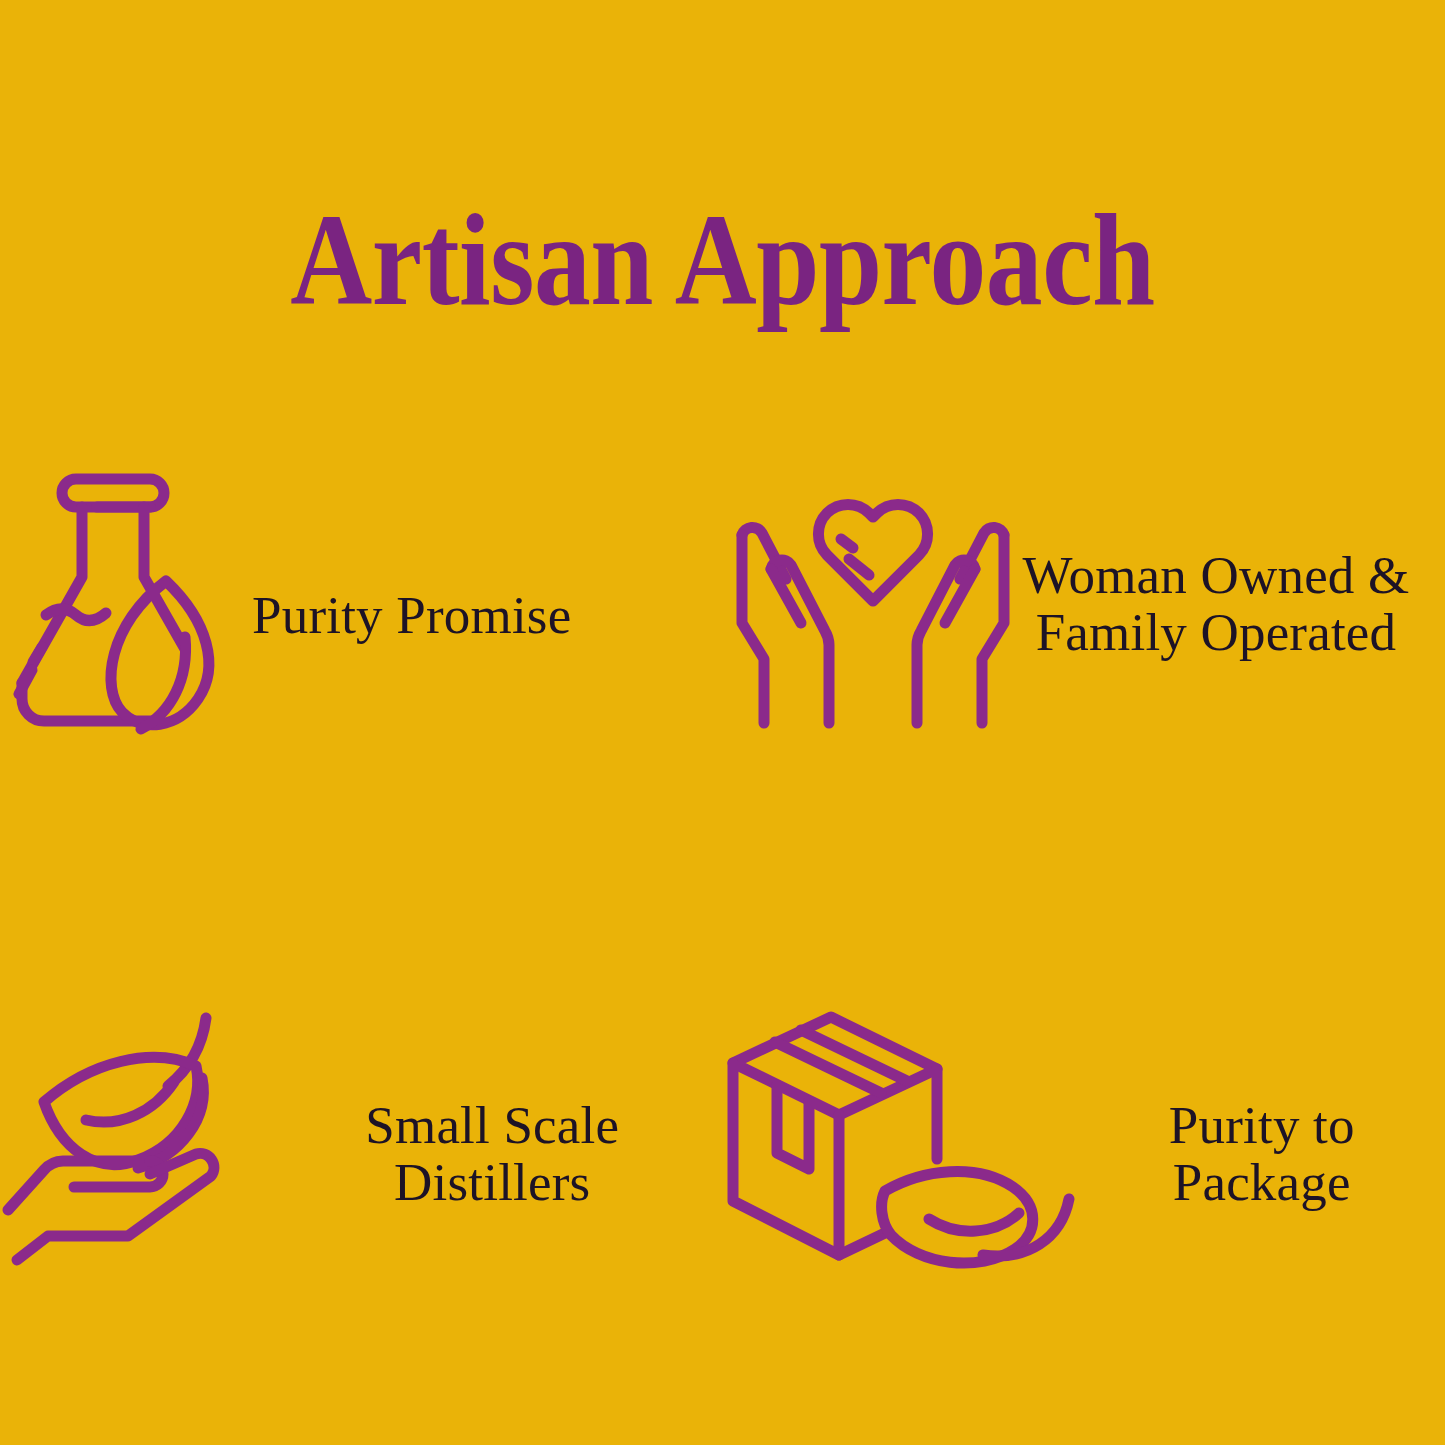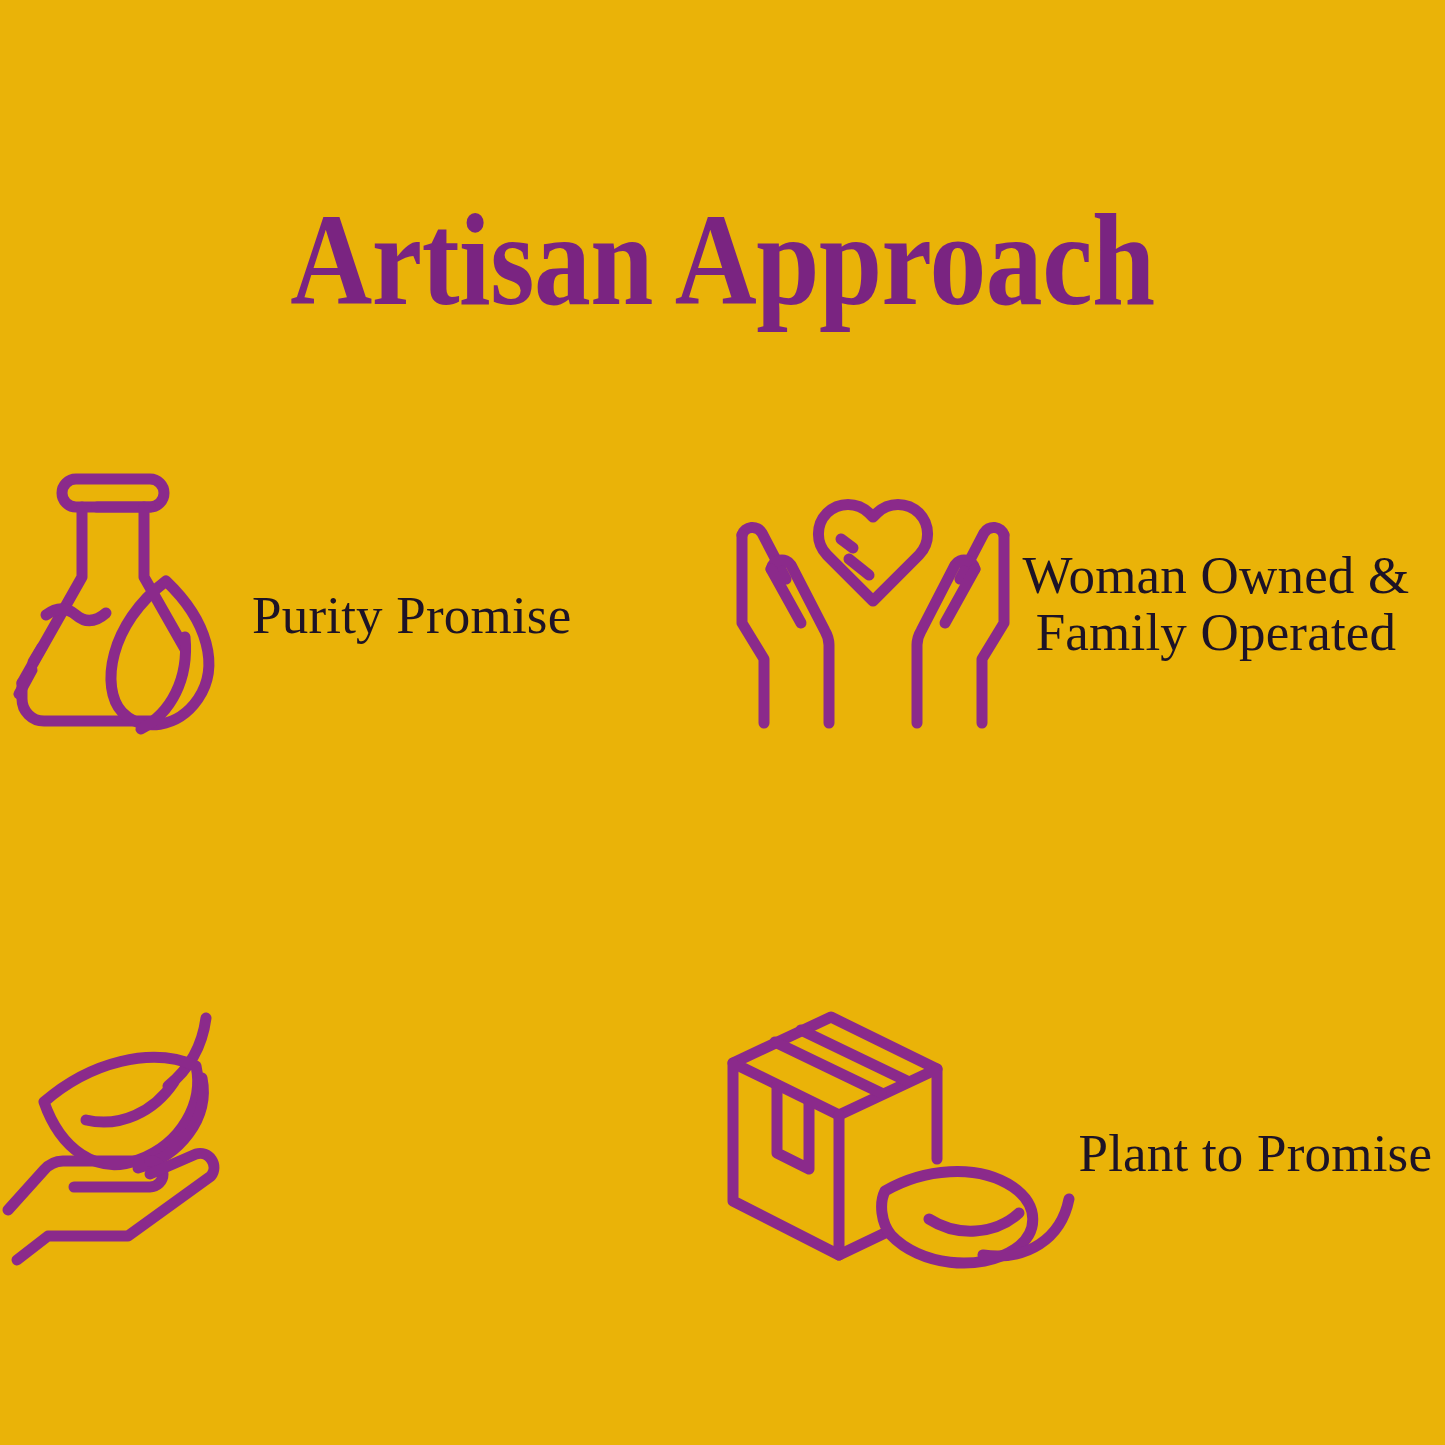--- a/index.html
+++ b/index.html
@@ -170,20 +170,21 @@
 
           <path d="M86 110 c34 8 68 -8 88 -38"></path>
 
           <path d="M8 200 L44 160 a26 26 0 0 1 19 -9 H150"></path>
 
           <path d="M150 151 a13 13 0 0 1 0 26 H74"></path>
 
           <path d="M150 164 L196 144 a14 14 0 0 1 15 22 L128 226 H48 L17 250"></path>
         </svg>
       </div>
+      <div class="label">Small Scale Distillers</div>
     </div>
 
     <div class="cell cell-4">
       <div class="icon-wrap">
         <svg class="feature-icon" width="356" height="250" viewBox="0 0 356 250" fill="none" stroke="#8b2a8b" stroke-width="11" stroke-linecap="round" stroke-linejoin="round">
 
           <path d="M10 52 L108 6 L214 58 L116 104 z"></path>
 
           <path d="M10 52 V190 L116 244 V104"></path>
 
@@ -197,17 +198,17 @@
           <path d="M54 74 V142 L86 158 V90"></path>
 
           <path d="M162 180 c38 -22 92 -28 128 -4 c26 18 26 46 2 62 c-36 24 -96 16 -124 -14
                    c-10 -12 -12 -32 -6 -44 z"></path>
 
           <path d="M346 188 c-8 40 -42 62 -86 56"></path>
 
           <path d="M206 208 c28 18 66 16 90 -6"></path>
         </svg>
       </div>
-      <div class="label">Plant to Promise</div>
+      <div class="label">Purity to Package</div>
     </div>
 
   </div>
 </div>
 
 </body></html>

